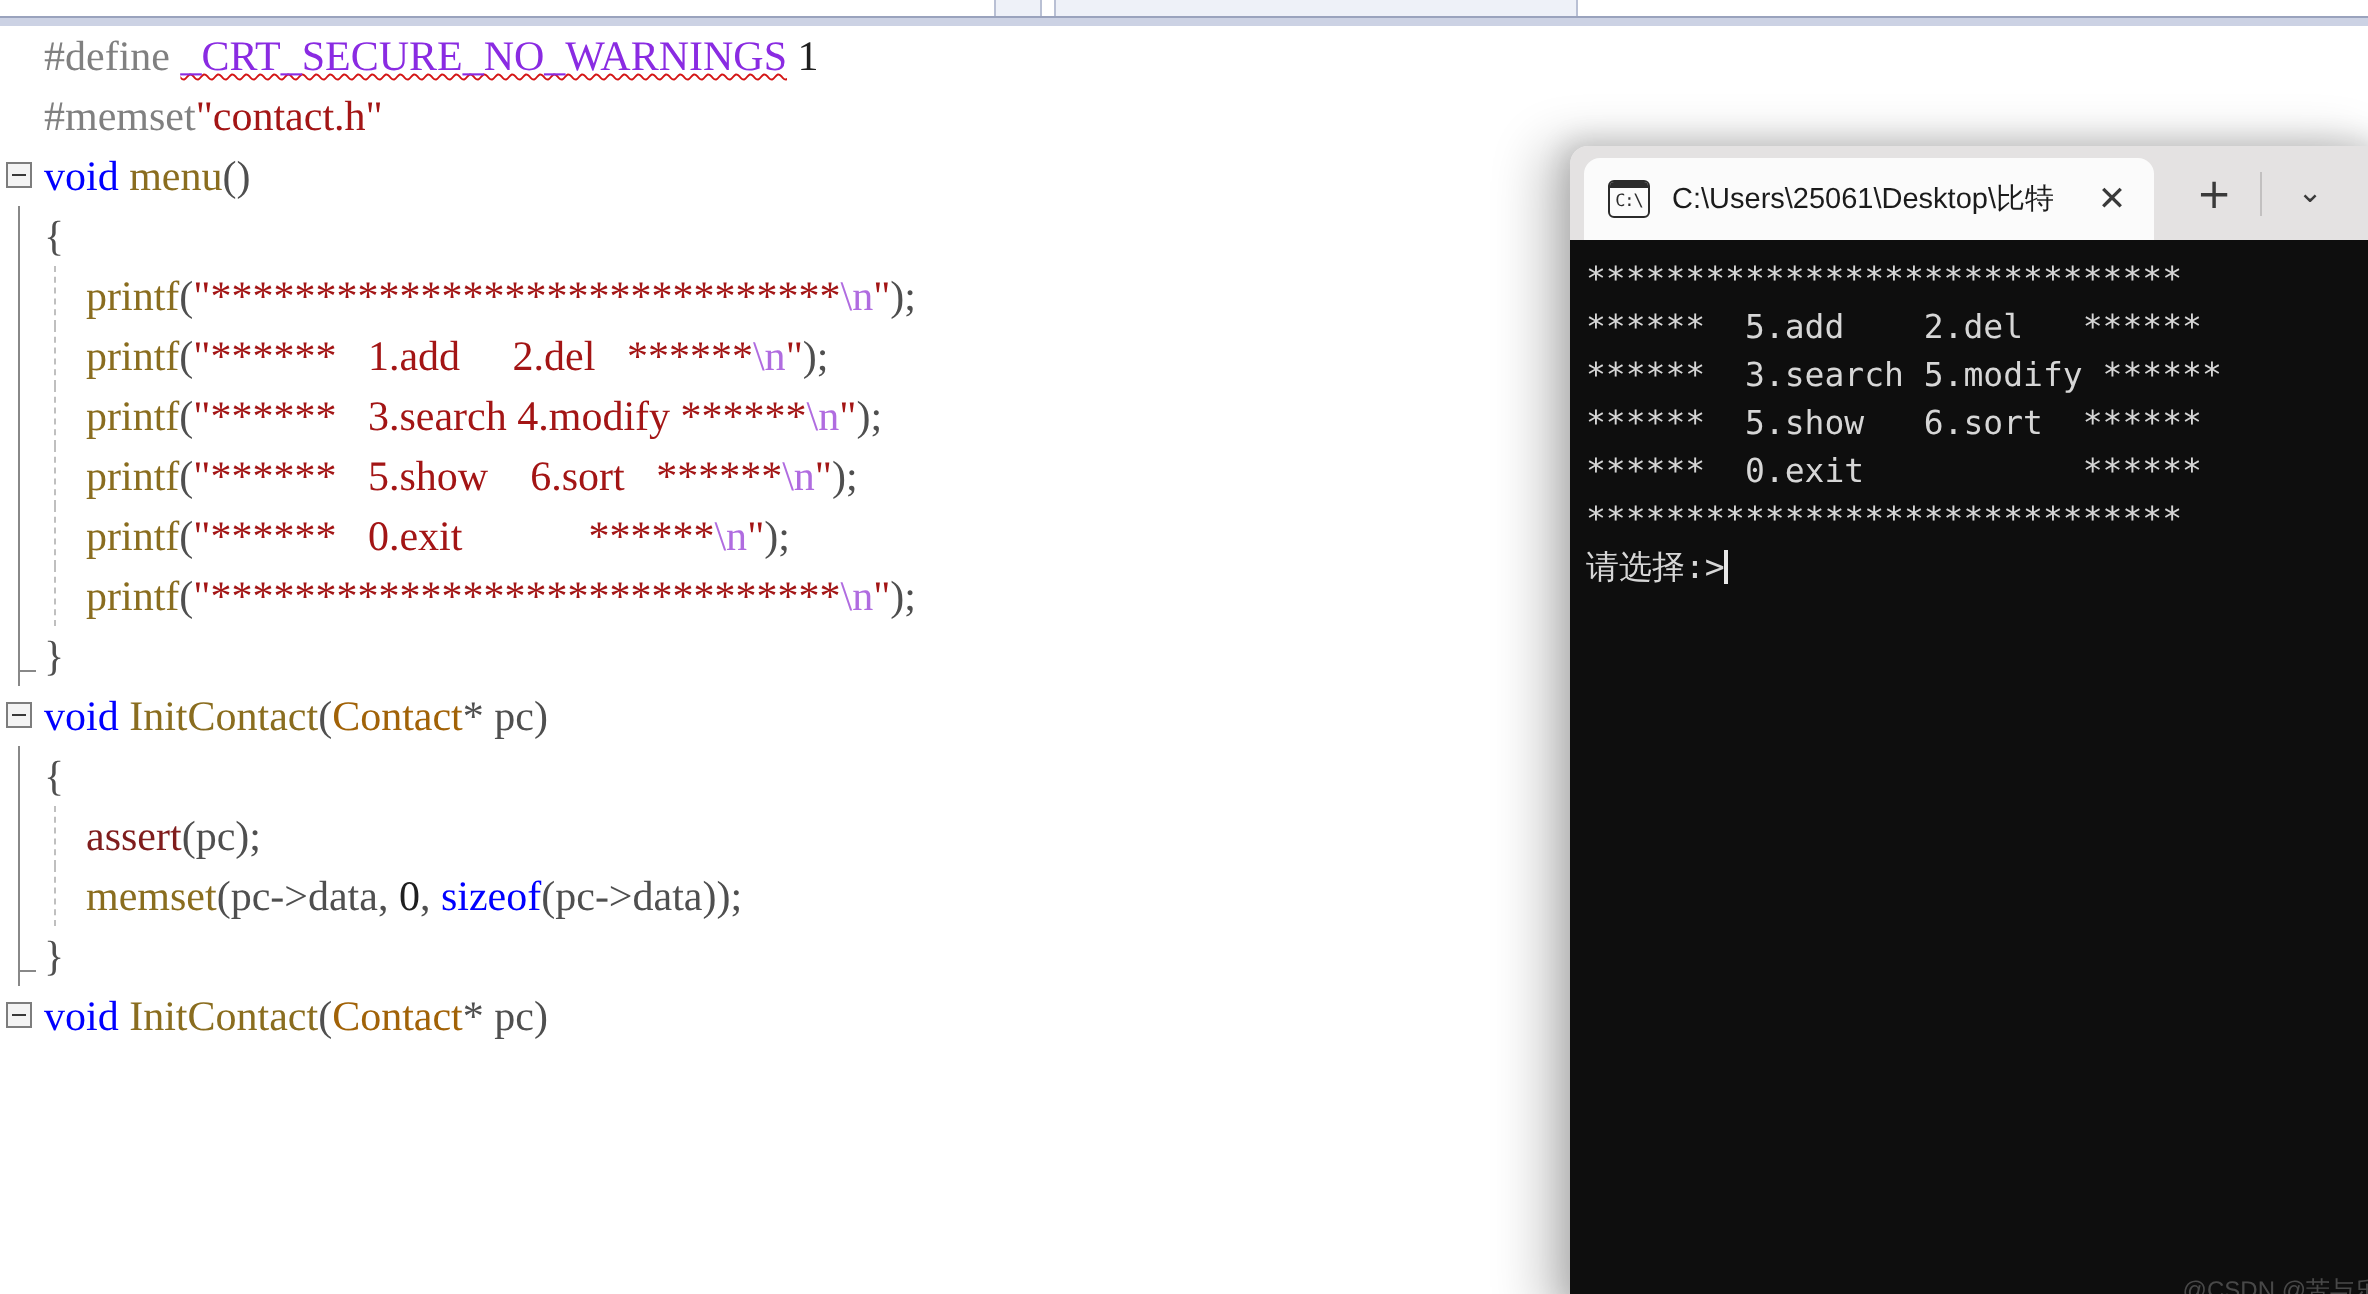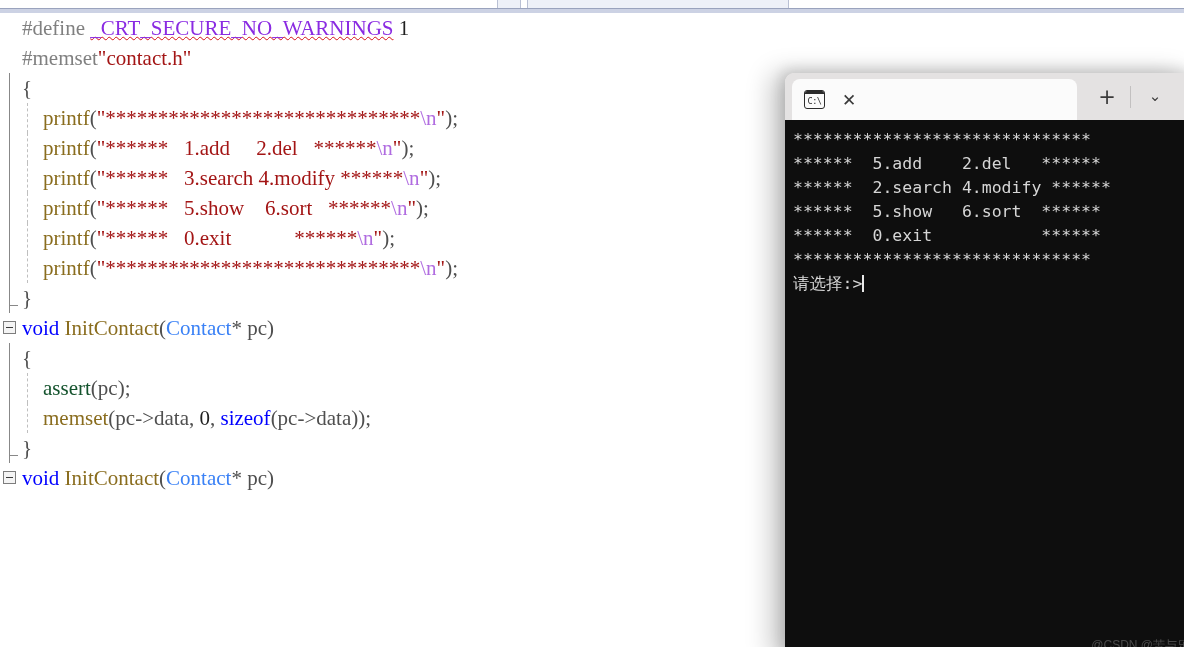--- a/index.html
+++ b/index.html
@@ -71,23 +71,23 @@
     box-sizing: border-box;
   }
   
   .tok-pre   { color: #808080; }          
   .tok-macro { color: #8a2be2; }          
   .tok-num   { color: #1f1f1f; }
   .tok-str   { color: #a31515; }          
   .tok-esc   { color: #b06ce0; }          
   .tok-kw    { color: #0000ff; }          
   .tok-fn    { color: #8a6d1f; }          
-  .tok-type  { color: #3b82f6; }          
+  .tok-type  { color: #a16207; }          
   .tok-plain { color: #4f4f4f; }          
-  .tok-assert{ color: #14532d; }
+  .tok-assert{ color: #7f1d1d; }
   .squiggle {
     text-decoration: underline;
     text-decoration-style: wavy;
     text-decoration-color: #d41515;
     text-decoration-thickness: 1px;
   }
 
   
   .fold-box {
     position: absolute;
@@ -264,20 +264,21 @@
   <div class="tb-panel tb-b"></div>
 
   <div class="tb-underline2"></div>
   <div class="tb-underline"></div>
 </div>
 
 <div id="editor">
   <div class="code-area" id="code-area">
       <div class="cline"><span class="tok-pre">#define </span><span class="tok-macro squiggle">_CRT_SECURE_NO_WARNINGS</span><span class="tok-plain"> </span><span class="tok-num">1</span></div>
       <div class="cline"><span class="tok-pre">#memset</span><span class="tok-str">"contact.h"</span></div>
+      <div class="cline"><span class="fold-box"></span><span class="tok-kw">void</span><span class="tok-plain"> </span><span class="tok-fn">menu</span><span class="tok-plain">()</span></div>
       <div class="cline"><span class="fold-rail" style="top: 0px; height: 30px;"></span><span class="tok-plain">{</span></div>
       <div class="cline"><span class="fold-rail" style="top: 0px; height: 30px;"></span><span class="indent-guide" style="top: 0px; height: 30px;"></span><span class="tok-plain">    </span><span class="tok-fn">printf</span><span class="tok-plain">(</span><span class="tok-str">"******************************</span><span class="tok-esc">\n</span><span class="tok-str">"</span><span class="tok-plain">);</span></div>
       <div class="cline"><span class="fold-rail" style="top: 0px; height: 30px;"></span><span class="indent-guide" style="top: 0px; height: 30px;"></span><span class="tok-plain">    </span><span class="tok-fn">printf</span><span class="tok-plain">(</span><span class="tok-str">"******   1.add     2.del   ******</span><span class="tok-esc">\n</span><span class="tok-str">"</span><span class="tok-plain">);</span></div>
       <div class="cline"><span class="fold-rail" style="top: 0px; height: 30px;"></span><span class="indent-guide" style="top: 0px; height: 30px;"></span><span class="tok-plain">    </span><span class="tok-fn">printf</span><span class="tok-plain">(</span><span class="tok-str">"******   3.search 4.modify ******</span><span class="tok-esc">\n</span><span class="tok-str">"</span><span class="tok-plain">);</span></div>
       <div class="cline"><span class="fold-rail" style="top: 0px; height: 30px;"></span><span class="indent-guide" style="top: 0px; height: 30px;"></span><span class="tok-plain">    </span><span class="tok-fn">printf</span><span class="tok-plain">(</span><span class="tok-str">"******   5.show    6.sort   ******</span><span class="tok-esc">\n</span><span class="tok-str">"</span><span class="tok-plain">);</span></div>
       <div class="cline"><span class="fold-rail" style="top: 0px; height: 30px;"></span><span class="indent-guide" style="top: 0px; height: 30px;"></span><span class="tok-plain">    </span><span class="tok-fn">printf</span><span class="tok-plain">(</span><span class="tok-str">"******   0.exit            ******</span><span class="tok-esc">\n</span><span class="tok-str">"</span><span class="tok-plain">);</span></div>
       <div class="cline"><span class="fold-rail" style="top: 0px; height: 30px;"></span><span class="indent-guide" style="top: 0px; height: 30px;"></span><span class="tok-plain">    </span><span class="tok-fn">printf</span><span class="tok-plain">(</span><span class="tok-str">"******************************</span><span class="tok-esc">\n</span><span class="tok-str">"</span><span class="tok-plain">);</span></div>
       <div class="cline"><span class="fold-rail" style="top: 0px; height: 30px;"></span><span class="fold-foot" style="top: 22px;"></span><span class="tok-plain">}</span></div>
       <div class="cline"><span class="fold-box"></span><span class="tok-kw">void</span><span class="tok-plain"> </span><span class="tok-fn">InitContact</span><span class="tok-plain">(</span><span class="tok-type">Contact</span><span class="tok-plain">* pc)</span></div>
       <div class="cline"><span class="fold-rail" style="top: 0px; height: 30px;"></span><span class="tok-plain">{</span></div>
@@ -289,33 +290,34 @@
 </div>
 
 <div id="terminal">
 
   <div id="term-titlebar">
 
     <div id="term-tab">
       <span id="term-tab-icon">
         <span>C:\</span>
       </span>
+      <span id="term-tab-title">C:\Users\25061\Desktop\比特</span>
       <span id="term-tab-close">✕</span>
     </div>
 
     <div id="term-newtab">+</div>
     <div id="term-tabdivider"></div>
     <div id="term-dropdown">⌄</div>
   </div>
 
   <div id="term-body">
     <div id="term-output">
         <div class="term-line"><span>******************************</span></div>
         <div class="term-line"><span>******  5.add    2.del   ******</span></div>
-        <div class="term-line"><span>******  2.search 4.modify ******</span></div>
+        <div class="term-line"><span>******  3.search 5.modify ******</span></div>
         <div class="term-line"><span>******  5.show   6.sort  ******</span></div>
         <div class="term-line"><span>******  0.exit           ******</span></div>
         <div class="term-line"><span>******************************</span></div>
         <div class="term-line"><span>请选择:&gt;</span><span id="term-cursor"></span></div>
       </div>
     <div id="watermark">@CSDN @苦与乐</div>
   </div>
 </div>
 
 </body></html>

